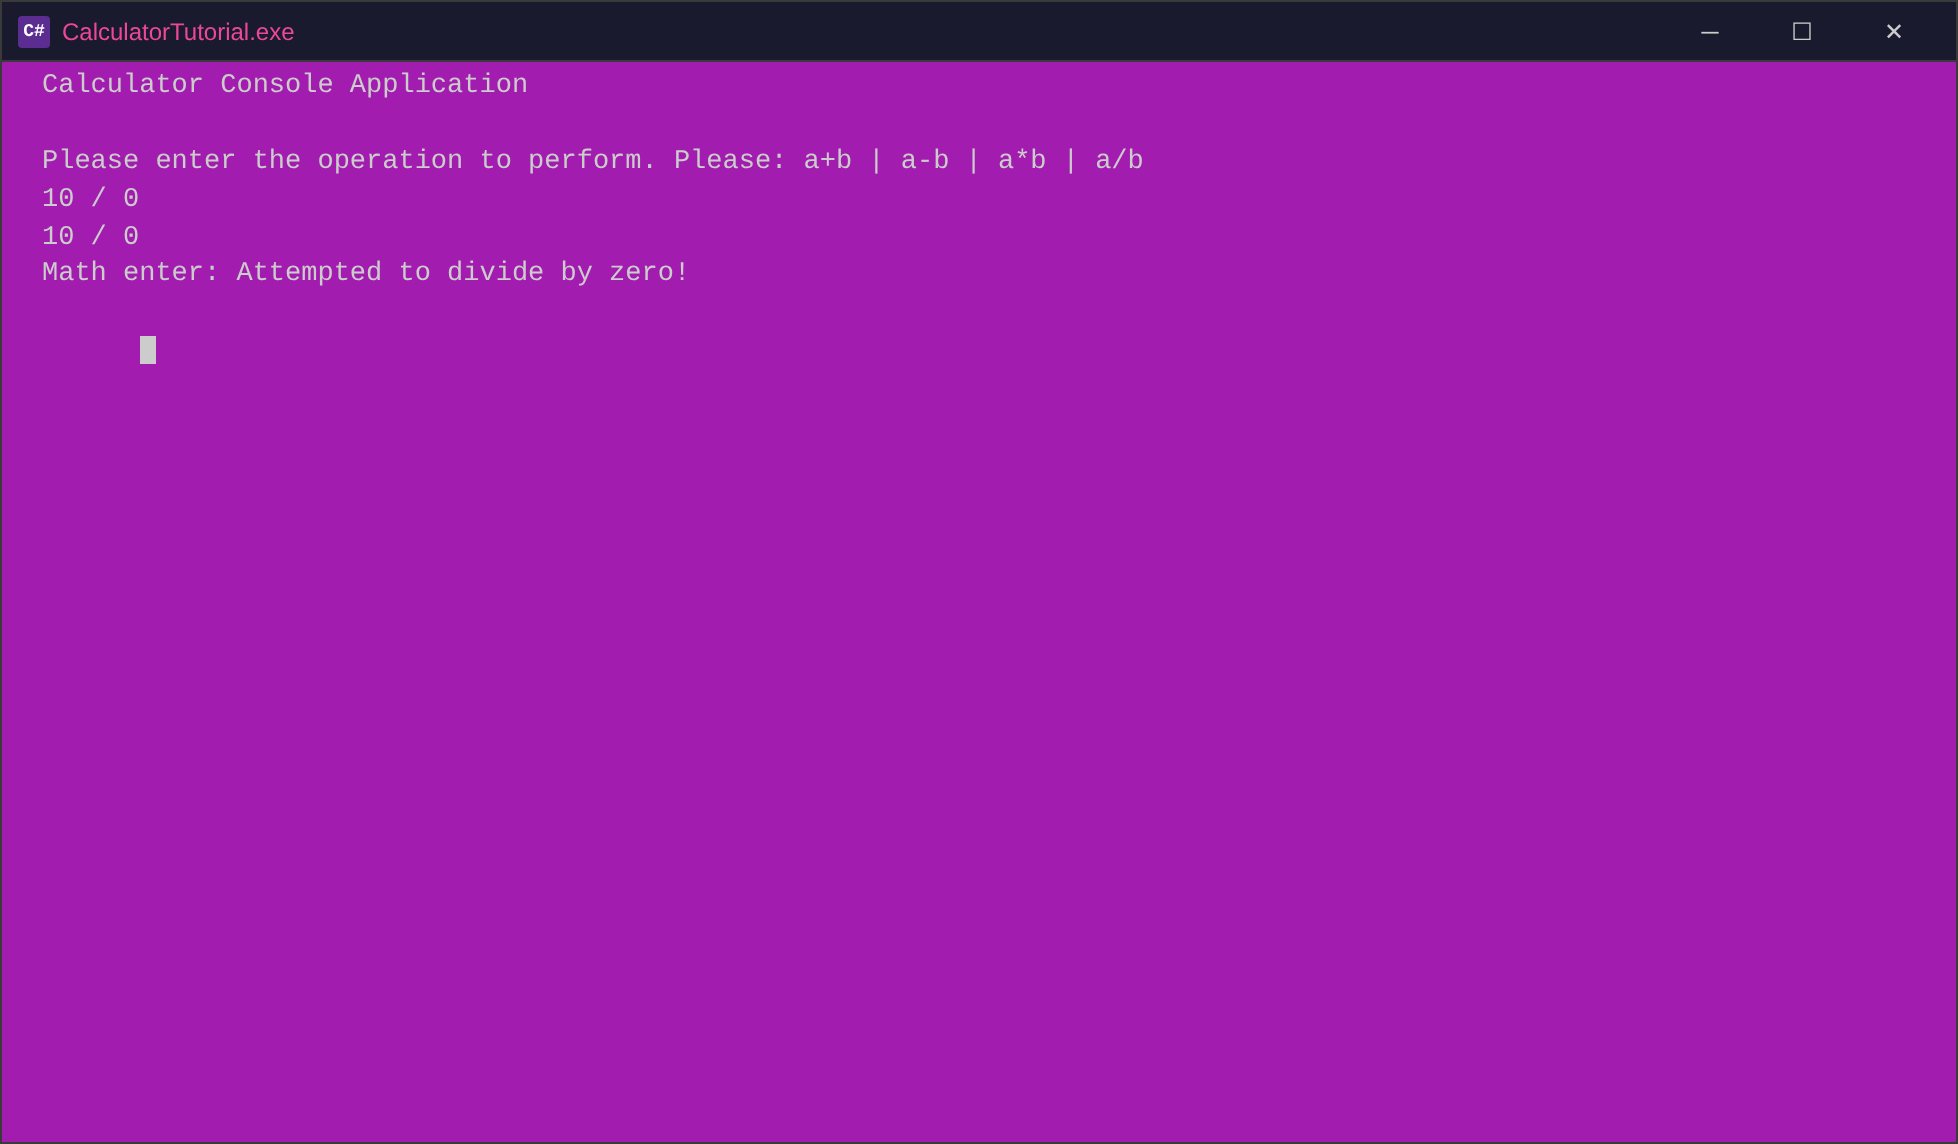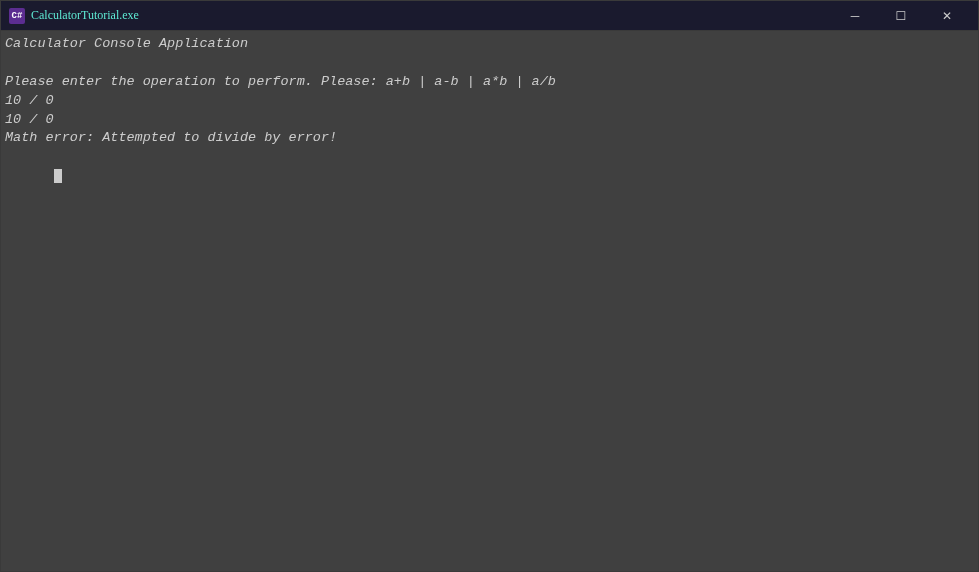--- a/index.html
+++ b/index.html
@@ -40,23 +40,23 @@
       display: flex;
       align-items: center;
       justify-content: center;
       font-size: 10px;
       color: white;
       font-weight: bold;
       flex-shrink: 0;
     }
 
     .title-bar-text {
-      color: #5eead4;
+      color: #ec4899;
       font-size: 12px;
-      font-family: Liberation Serif, serif;
+      font-family: Liberation Sans, sans-serif;
       flex: 1;
     }
 
     .title-bar-controls {
       display: flex;
       align-items: center;
       gap: 0;
     }
 
     .title-btn {
@@ -68,25 +68,24 @@
       font-size: 12px;
       cursor: pointer;
       display: flex;
       align-items: center;
       justify-content: center;
       font-family: 'Segoe UI', Arial, sans-serif;
     }
 
     .console-body {
       flex: 1;
-      background: #404040;
-      padding: 4px 4px;
+      background: #a21caf;
+      padding: 4px 20px;
       overflow: hidden;
       position: relative;
-      font-style: italic;
     }
 
     .console-line {
       font-size: 13.5px;
       line-height: 1.4;
       font-family: 'Courier New', Courier, monospace;
       white-space: pre;
     }
 
     .line-white {
@@ -117,19 +116,19 @@
       <button class="title-btn close">✕</button>
     </div>
   </div>
 
   <div class="console-body">
     <div class="console-line line-white">Calculator Console Application</div>
     <div class="console-line line-white">&nbsp;</div>
     <div class="console-line line-white">Please enter the operation to perform. Please: a+b | a-b | a*b | a/b</div>
     <div class="console-line line-white">10 / 0</div>
     <div class="console-line line-white">10 / 0</div>
-    <div class="console-line line-white">Math error: Attempted to divide by error!</div>
+    <div class="console-line line-white">Math enter: Attempted to divide by zero!</div>
     <div class="console-line line-white">
       <span class="cursor-block"></span>
     </div>
   </div>
 
 </div>
 
 </body></html>

